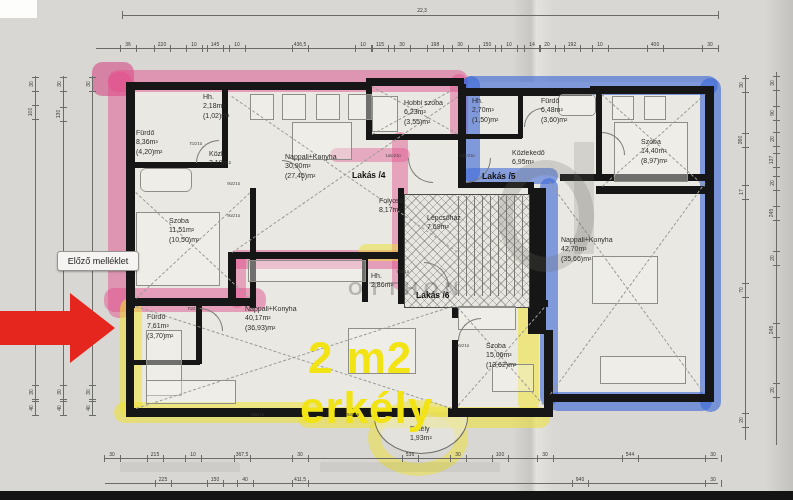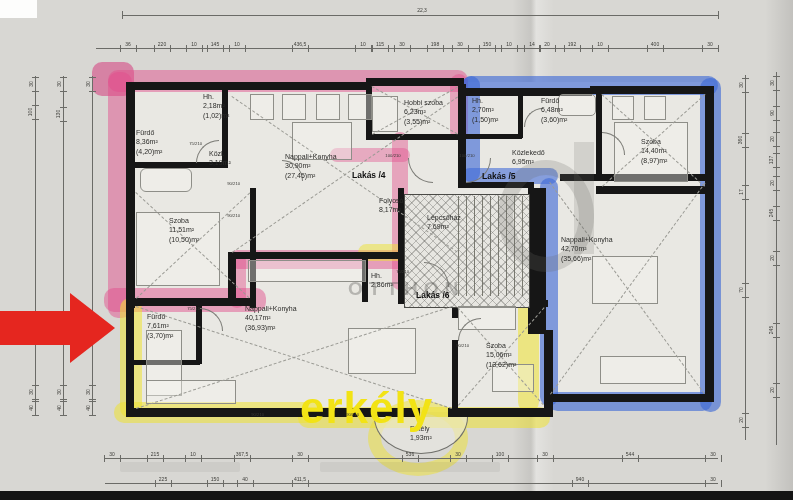--- a/index.html
+++ b/index.html
@@ -225,20 +225,21 @@
       <div class="room-label" style="left: 371px; top: 271px;">Hh.
 2,86m²</div>
       <div class="room-label" style="left: 486px; top: 341px;">Szoba
 15,06m²
 (13,62)m²</div>
       <div class="room-label" style="left: 410px; top: 424px;">Erkély
 1,93m²</div>
       <div class="apt-tag" style="left: 352px; top: 170px;">Lakás /4</div>
       <div class="apt-tag" style="left: 482px; top: 171px;">Lakás /5</div>
       <div class="apt-tag" style="left: 416px; top: 290px;">Lakás /6</div>
+      <div class="big" style="left: 308px; top: 336px; font-size: 44px; font-weight: 700; color: rgb(242, 227, 21);">2 m2</div>
       <div class="big" style="left: 300px; top: 386px; font-size: 44px; font-weight: 700; color: rgb(242, 227, 21);">erkély</div>
       <div class="door-lbl" style="left: 188px; top: 140px;">75/210</div>
       <div class="door-lbl" style="left: 226px; top: 180px;">90/210</div>
       <div class="door-lbl" style="left: 226px; top: 212px;">90/210</div>
       <div class="door-lbl" style="left: 384px; top: 152px;">100/210</div>
       <div class="door-lbl" style="left: 458px; top: 152px;">100/210</div>
       <div class="door-lbl" style="left: 395px; top: 268px;">75/210</div>
       <div class="door-lbl" style="left: 455px; top: 342px;">90/210</div>
       <div class="door-lbl" style="left: 186px; top: 305px;">75/210</div>
       <div class="door-lbl" style="left: 250px; top: 411px;">90/210</div>
@@ -429,16 +430,17 @@
       <div class="dim-label-v" style="left: 775px; top: 330px;">245</div>
       <div class="tick" style="left: 773px; top: 323px; width: 7px; height: 1px;"></div>
       <div class="tick" style="left: 773px; top: 337px; width: 7px; height: 1px;"></div>
       <div class="dim-label-v" style="left: 775px; top: 390px;">20</div>
       <div class="tick" style="left: 773px; top: 383px; width: 7px; height: 1px;"></div>
       <div class="tick" style="left: 773px; top: 397px; width: 7px; height: 1px;"></div>
     </div>
 
   <div class="white-box"></div>
   <div class="black-bar"></div>
+  <div class="tooltip">Előző melléklet</div>
   <div class="arrow-shaft"></div>
   <div class="arrow-head"></div>
 
 </div>
 
 </body></html>

